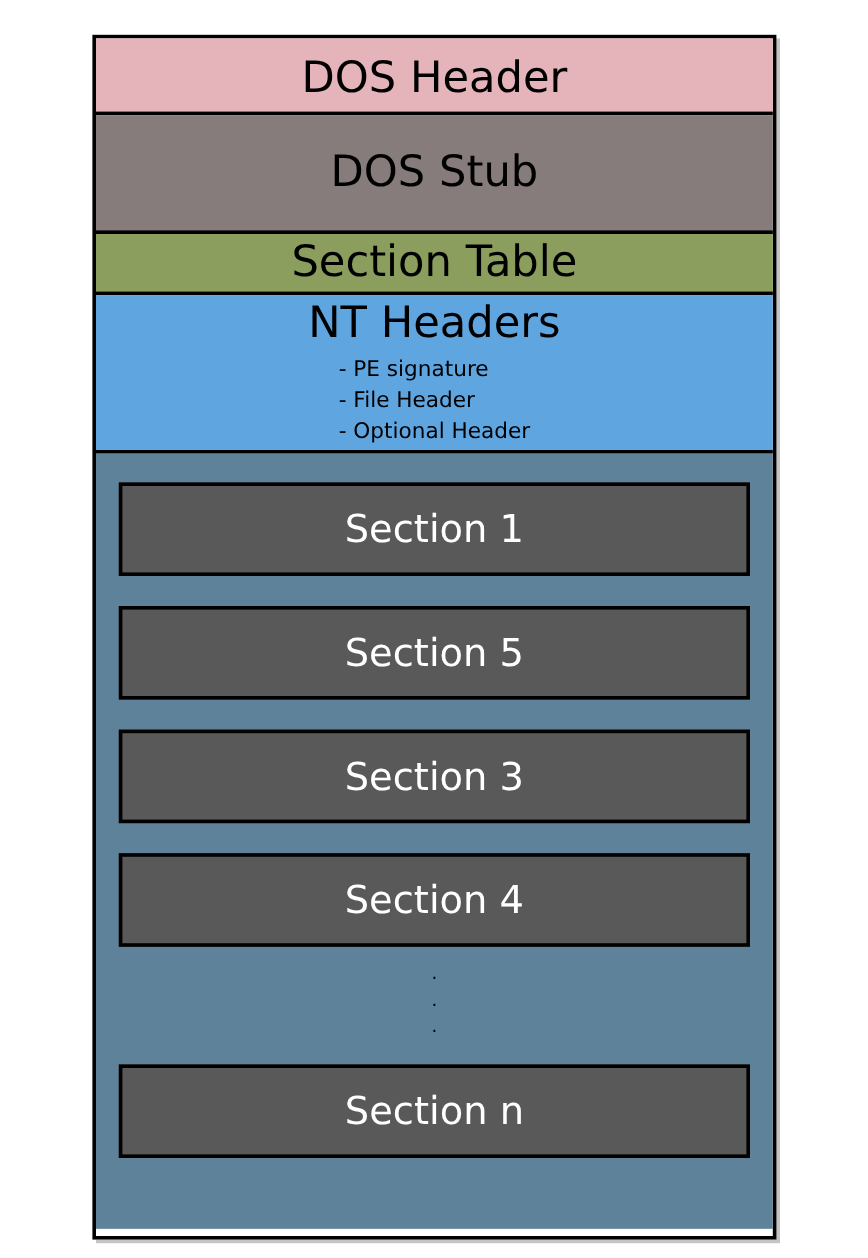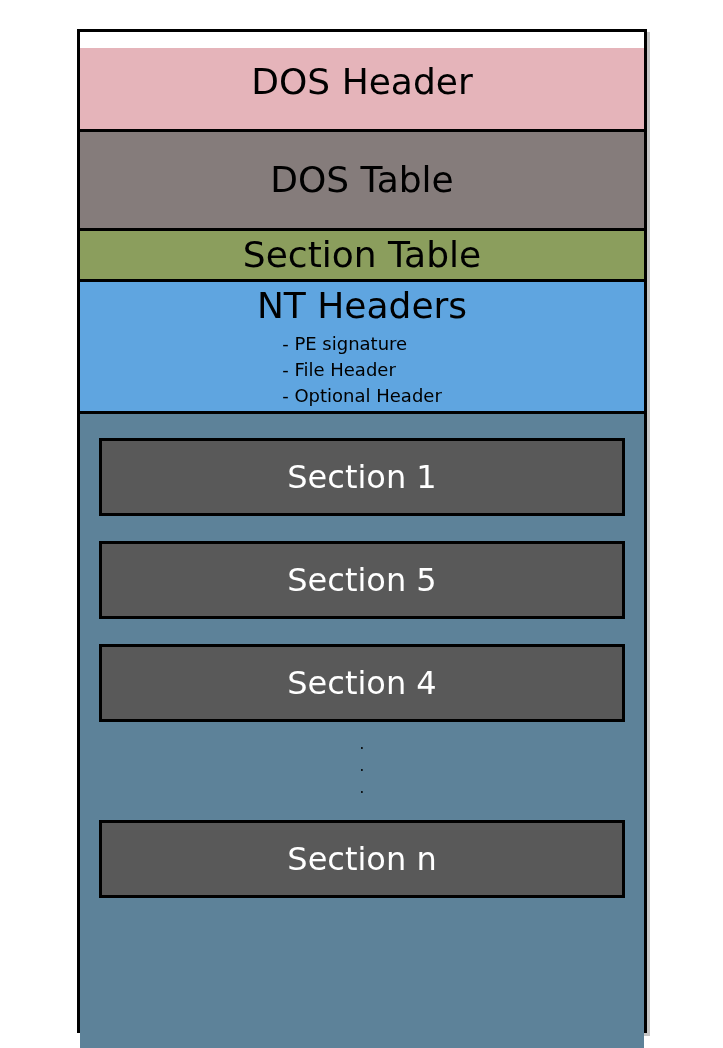--- a/index.html
+++ b/index.html
@@ -9,21 +9,21 @@
   }
   .outer{
     position:absolute;left:77px;top:29px;width:570px;height:1004px;
     box-sizing:border-box;border:3px solid var(--border,#000);
     box-shadow:3px 3px 0 #c4c4c4;
     display:flex;flex-direction:column;
   }
   .seg{box-sizing:border-box;border-bottom:3px solid var(--border,#000);flex:none;overflow:hidden;}
   .seg-label{font-size:36px;color:#000;text-align:center;white-space:nowrap;}
 
-  .dos-header{height:84px;background:var(--dos-header-bg,#e5b4ba);margin-top:16px;}
+  .dos-header{height:64px;background:var(--dos-header-bg,#e5b4ba);}
   .dos-header .seg-label{line-height:67px;}
 
   .dos-stub{height:99px;background:var(--dos-stub-bg,#857c7b);}
   .dos-stub .seg-label{line-height:96px;}
 
   .nt-headers{height:132px;background:var(--nt-headers-bg,#5fa5e0);}
   .nt-title{line-height:40px;padding-top:4px;}
   .nt-items-wrap{text-align:center;margin-top:5px;}
   .nt-items{display:inline-block;text-align:left;}
   .nt-item{font-size:18px;line-height:26px;color:#000;white-space:nowrap;}
@@ -48,21 +48,21 @@
 </head>
 <body>
 
 <div class="outer">
 
   <div class="seg dos-header">
     <div class="seg-label">DOS Header</div>
   </div>
 
   <div class="seg dos-stub">
-    <div class="seg-label">DOS Table</div>
+    <div class="seg-label">DOS Stub</div>
   </div>
 
   <div class="seg section-table">
     <div class="seg-label">Section Table</div>
   </div>
 
   <div class="seg nt-headers">
     <div class="seg-label nt-title">NT Headers</div>
     <div class="nt-items-wrap">
       <div class="nt-items">
@@ -74,20 +74,23 @@
   </div>
 
   <div class="seg sections">
     <div class="section-box first">
       <span>Section 1</span>
     </div>
     <div class="section-box">
       <span>Section 5</span>
     </div>
     <div class="section-box">
+      <span>Section 3</span>
+    </div>
+    <div class="section-box">
       <span>Section 4</span>
     </div>
     <div class="dots">
       <div class="dot">.</div>
       <div class="dot">.</div>
       <div class="dot">.</div>
     </div>
     <div class="section-box">
       <span>Section n</span>
     </div>

